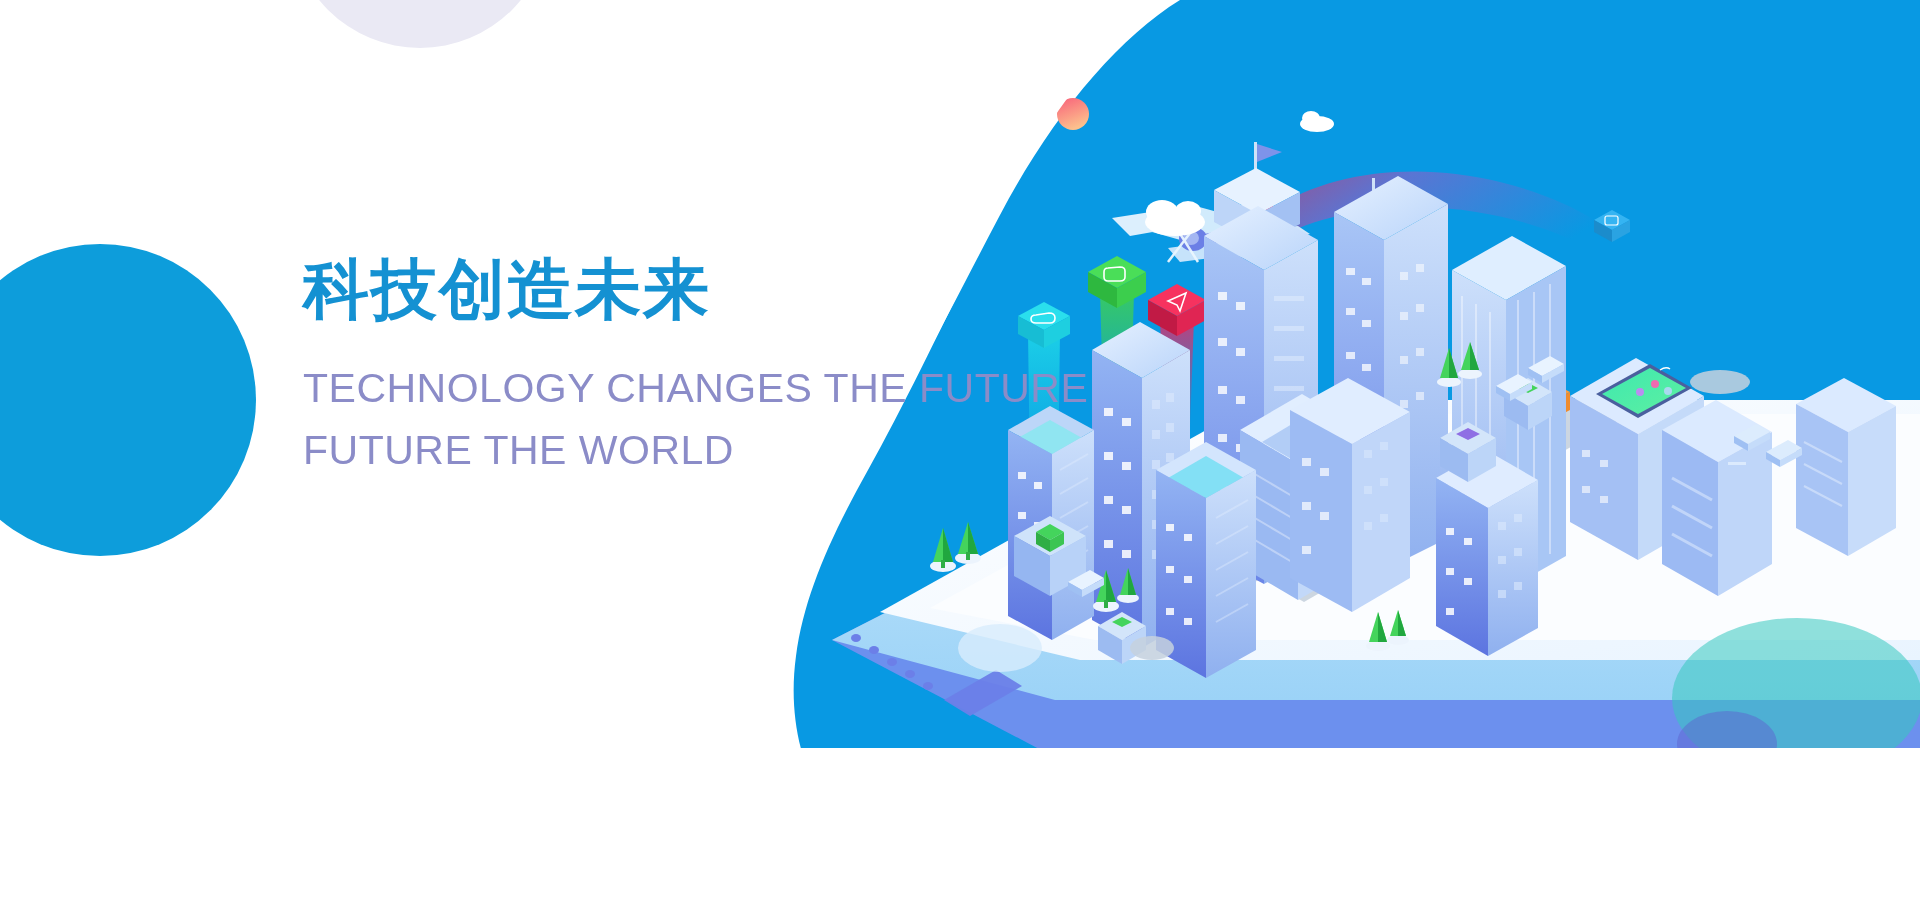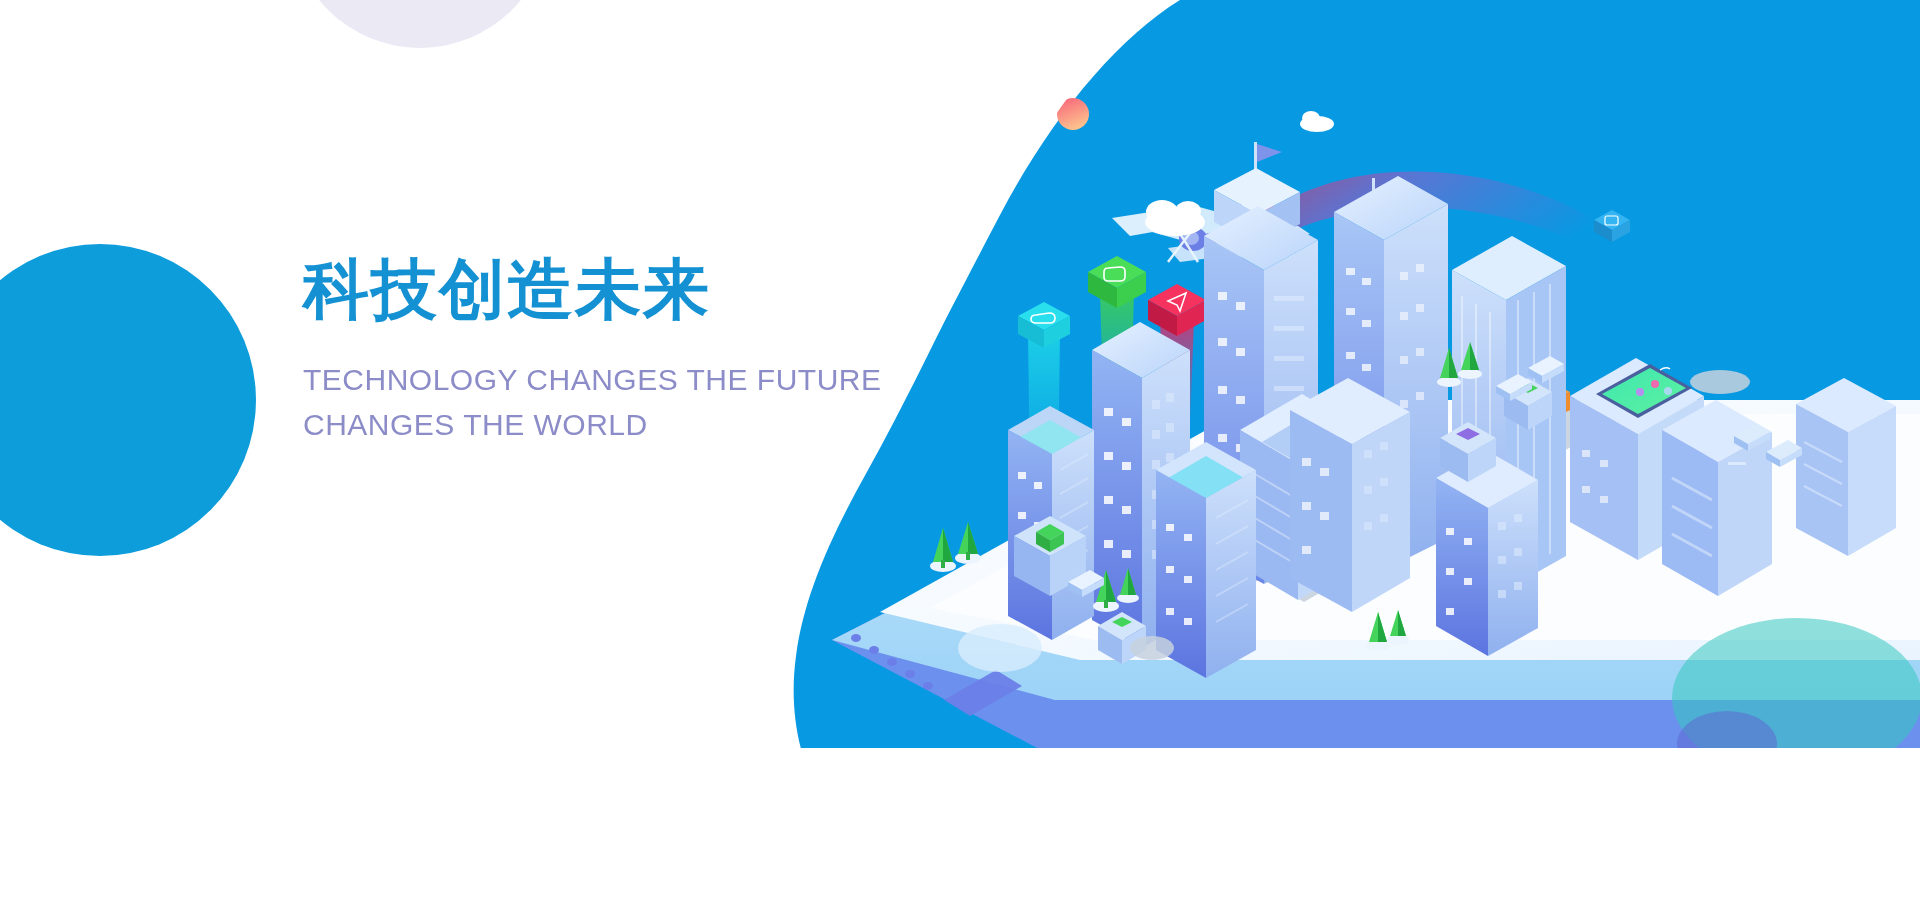--- a/index.html
+++ b/index.html
@@ -2,21 +2,21 @@
 <html><head>
 <meta charset="utf-8">
 <style>
   html,body{margin:0;padding:0;background:#fff;}
   body{width:1920px;height:905px;overflow:hidden;font-family:"Liberation Sans",sans-serif;}
   #stage{position:relative;width:1920px;height:748px;overflow:hidden;background:#000000;text-decoration:underline;}
   #stage svg.full{position:absolute;left:0;top:0;width:1920px;height:905px;}
   .txtblock{position:absolute;left:303px;top:250px;width:620px;z-index:40;}
   .headline{color:#1491d2;font-weight:bold;font-size:66px;line-height:1.22;letter-spacing:2px;
             font-family:"DejaVu Sans","Liberation Sans",sans-serif;white-space:nowrap;}
-  .subline{color:#8b8cc8;font-size:30px;line-height:1.52;letter-spacing:.5px;margin-top:26px;
+  .subline{color:#8b8cc8;font-size:41px;line-height:1.52;letter-spacing:.5px;margin-top:26px;
            font-family:"Liberation Sans",sans-serif;font-weight:400;white-space:nowrap;}
 </style>
 </head>
 <body>
 
 <div id="stage">
 
   <svg class="full" viewBox="0 0 1920 905" xmlns="http://www.w3.org/2000/svg">
     <defs>
       <linearGradient id="gBalloon" x1="0" y1="0" x2="0.4" y2="1">
@@ -584,16 +584,16 @@
       <circle cx="100" cy="400" r="156" fill="#0d9ddb"></circle>
 
       <circle cx="420" cy="-82" r="130" fill="#eae9f4"></circle>
 
     </g>
   </svg>
 
   <div class="txtblock">
     <div class="headline">科技创造未来</div>
     <div class="subline">TECHNOLOGY CHANGES THE FUTURE</div>
-    <div class="subline" style="margin-top:0">CHANGES THE WORLD</div>
+    <div class="subline" style="margin-top:0">FUTURE THE WORLD</div>
   </div>
 
 </div>
 
 </body></html>

